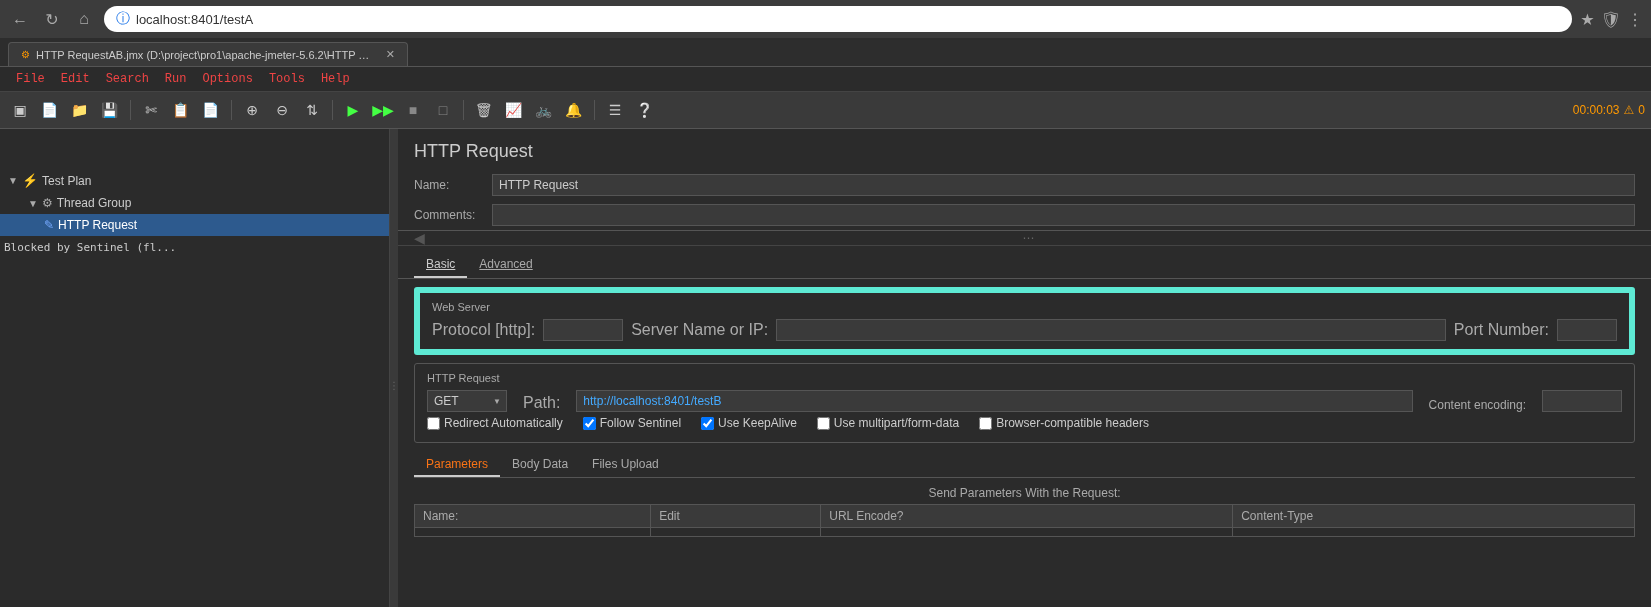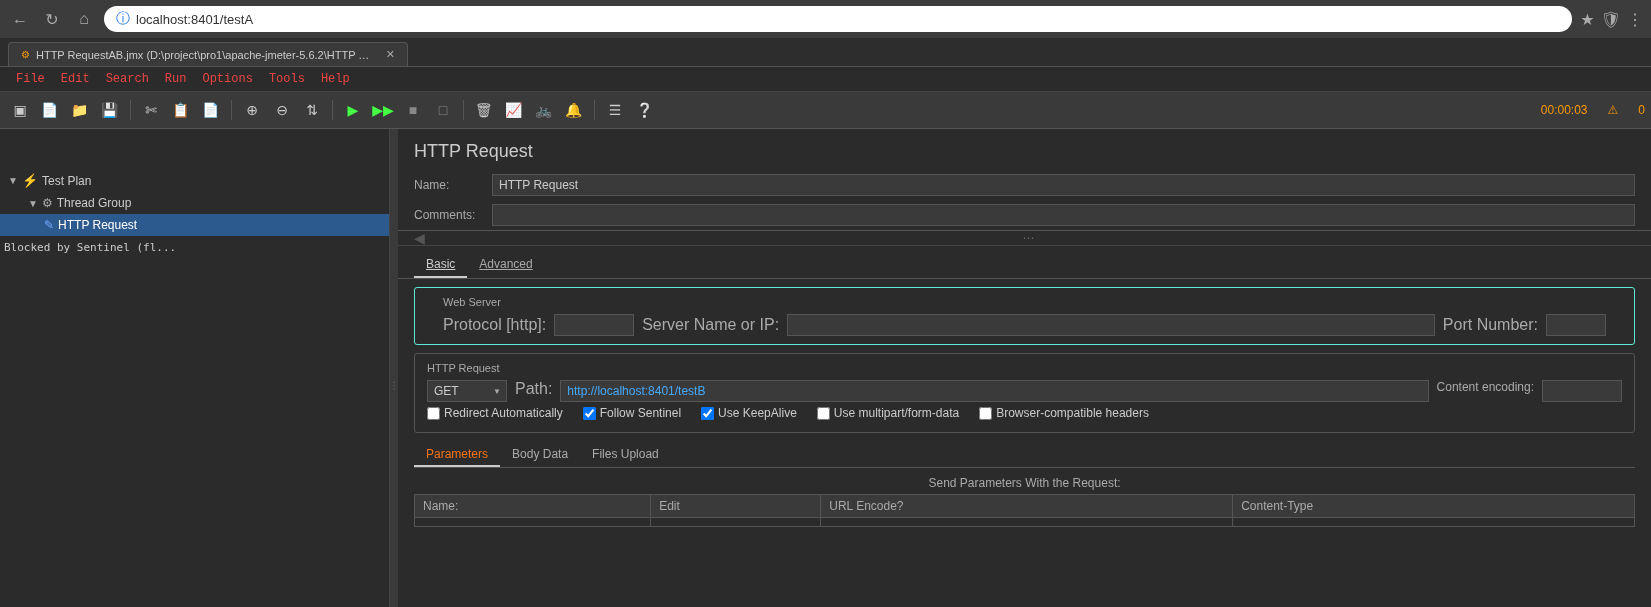--- a/index.html
+++ b/index.html
@@ -23,21 +23,21 @@
     .menu-bar { background: #2b2b2b; display: flex; align-items: center; padding: 2px 8px; border-bottom: 1px solid #444; }
     .menu-item { padding: 3px 8px; color: #ef4444; cursor: pointer; font-size: 12px; font-family: Liberation Mono, monospace; }
 
     
     .app-container { display: flex; flex-direction: column; height: calc(607px - 95px); }
 
     
     .toolbar { background: #3a3a3a; display: flex; align-items: center; padding: 4px 6px; border-bottom: 1px solid #555; gap: 2px; }
     .toolbar-btn { width: 28px; height: 28px; display: flex; align-items: center; justify-content: center; cursor: pointer; border-radius: 3px; color: #ccc; font-size: 14px; }
     .toolbar-sep { width: 1px; height: 20px; background: #555; margin: 0 4px; }
-    .toolbar-time { margin-left: auto; color: #f90; font-size: 12px; display: flex; align-items: center; gap: 20px; }
+    .toolbar-time { margin-left: auto; color: #f90; font-size: 12px; display: flex; align-items: center; gap: 4px; }
 
     
     .content { display: flex; flex: 1; overflow: hidden; }
 
     
     .tree-panel { width: 390px; background: #2b2b2b; border-right: 1px solid #444; overflow-y: auto; flex-shrink: 0; }
     .tree-item { display: flex; align-items: center; padding: 4px 8px; cursor: pointer; gap: 4px; font-size: 12px; }
     .tree-item.selected { background: #2d5a8e; color: #fff; }
     .tree-item .indent-1 { margin-left: 0; }
     .tree-item .indent-2 { margin-left: 16px; }
@@ -54,30 +54,30 @@
     
     .panel-divider { height: 16px; background: #2b2b2b; display: flex; align-items: center; padding: 0 16px; border-top: 1px solid #555; border-bottom: 1px solid #444; }
     .divider-dots { color: #666; letter-spacing: 3px; margin: 0 auto; }
 
     
     .tab-strip { display: flex; padding: 6px 16px 0; border-bottom: 1px solid #555; }
     .tab-btn { padding: 5px 12px; color: #aaa; cursor: pointer; font-size: 12px; border-bottom: 2px solid transparent; text-decoration: underline; }
     .tab-btn.active { color: #ccc; border-bottom: 2px solid #ccc; }
 
     
-    .section-box { margin: 8px 16px; border: 1px solid #5eead4; border-radius: 3px; padding: 8px 28px; }
+    .section-box { margin: 8px 16px; border: 6px solid #5eead4; border-radius: 3px; padding: 8px 12px; }
     .section-box-title { font-size: 11px; color: #aaa; margin-bottom: 6px; }
     .server-row { display: flex; align-items: center; gap: 8px; }
     .server-label { color: #aaa; font-size: 16px; white-space: nowrap; }
     .server-input { background: #3a3a3a; border: 1px solid #555; color: #ccc; padding: 3px 6px; font-size: 12px; }
 
     
     .http-section { margin: 4px 16px; border: 1px solid #555; border-radius: 3px; padding: 8px 12px; }
     .http-section-title { font-size: 11px; color: #aaa; margin-bottom: 6px; }
-    .method-row { display: flex; align-items: flex-start; gap: 8px; }
+    .method-row { display: flex; align-items: flex-end; gap: 16px; }
     .method-select { background: #3a3a3a; border: 1px solid #555; color: #ccc; padding: 3px 6px; font-size: 12px; appearance: none; cursor: pointer; padding-right: 20px; position: relative; }
     .method-wrapper { position: relative; display: inline-flex; align-items: center; }
     .method-wrapper::after { content: '▼'; position: absolute; right: 6px; font-size: 8px; color: #aaa; pointer-events: none; }
     .path-label { color: #aaa; font-size: 16px; white-space: nowrap; }
     .path-input { background: #3a3a3a; border: 1px solid #555; color: #4af; padding: 3px 6px; font-size: 12px; flex: 1; }
     .encoding-label { color: #aaa; font-size: 12px; white-space: nowrap; }
     .encoding-input { background: #3a3a3a; border: 1px solid #555; color: #ccc; padding: 3px 6px; font-size: 12px; width: 80px; }
 
     
     .checkboxes-row { display: flex; align-items: center; gap: 20px; padding: 4px 0 4px; }

